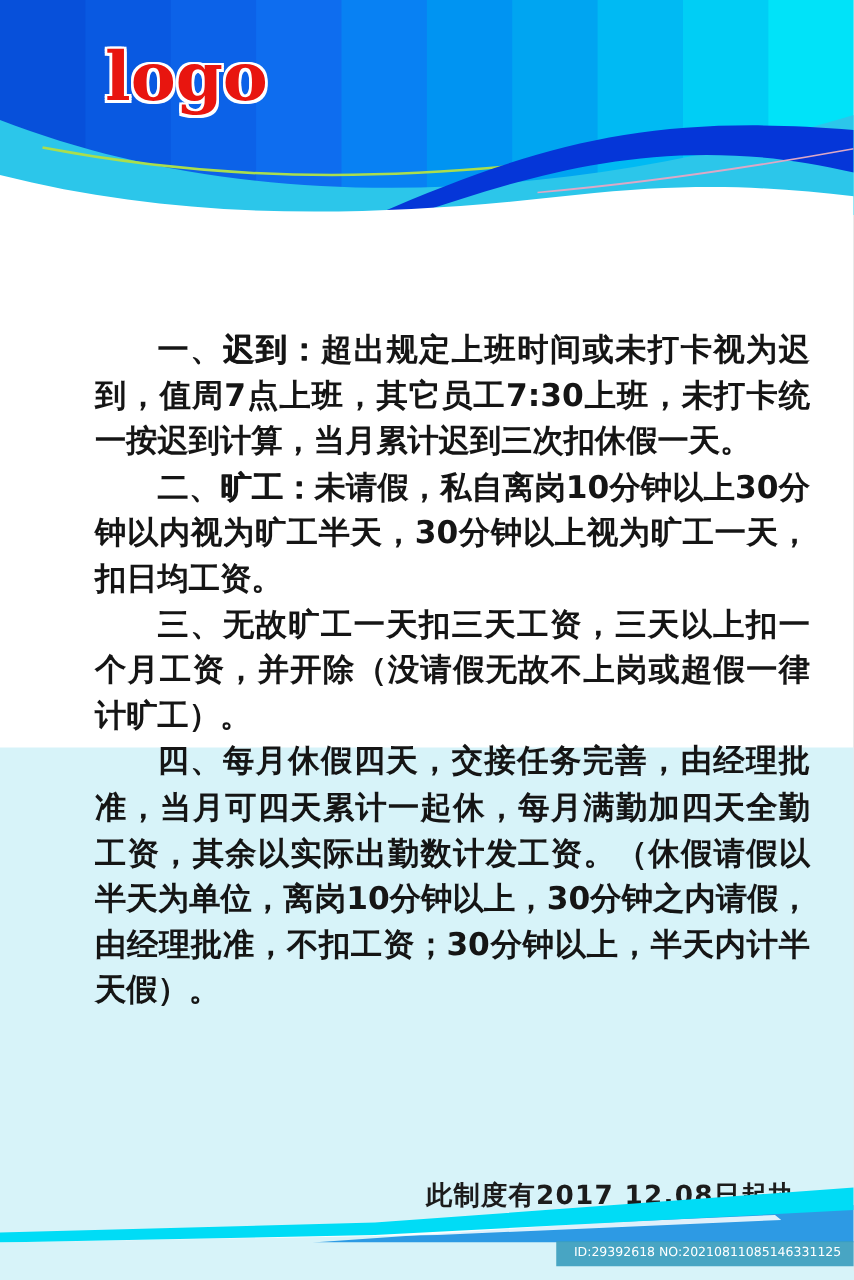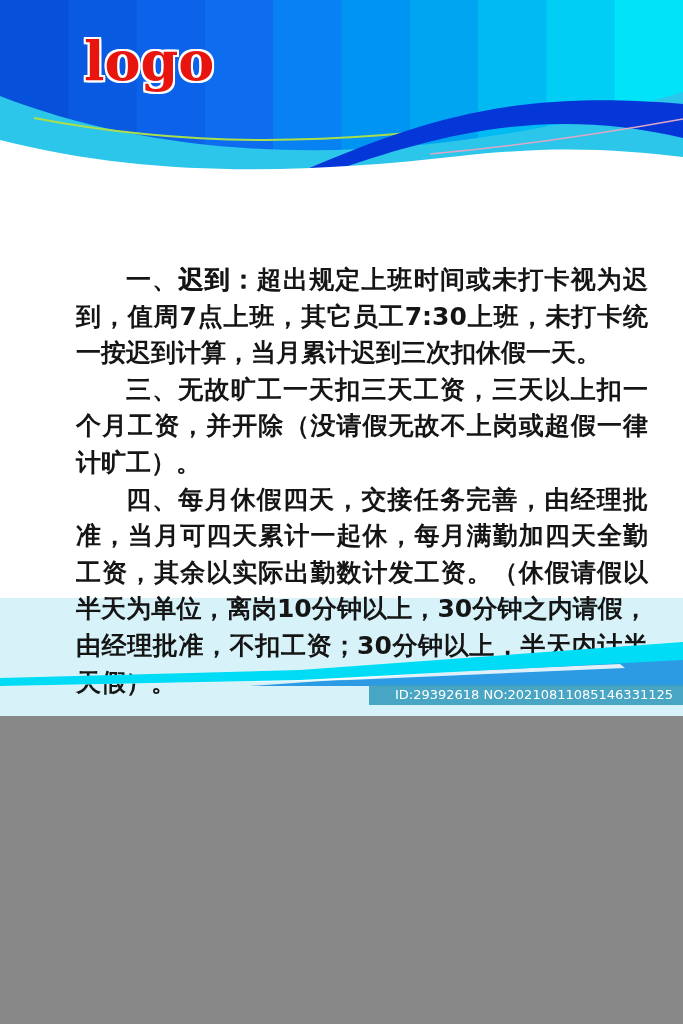--- a/index.html
+++ b/index.html
@@ -5,21 +5,21 @@
   :root{
     --title-red:#ee0505;
     --logo-red:#e8150f;
     --lower-bg:#d7f3f9;
     --footer-blue:#0c52d8;
     --body-text:#151515;
   }
   *{margin:0;padding:0;box-sizing:border-box;}
   body{background:#888;font-family:"DejaVu Sans","Liberation Sans",sans-serif;}
   .page{
-    position:relative;width:683px;height:716px;margin:0 auto;
+    position:relative;width:683px;height:1024px;margin:0 auto;
     background:#ffffff;overflow:hidden;
   }
   
   .bg-lower{
     position:absolute;left:0;top:598px;width:683px;bottom:0;
     background:var(--lower-bg);
   }
   
   .header{position:absolute;left:0;top:0;width:683px;height:172px;}
   .header svg{display:block;}
@@ -64,23 +64,23 @@
   }
   .site-logo{
     position:absolute;left:28px;bottom:2px;
     color:#fff;font-style:italic;font-weight:bold;white-space:nowrap;
     text-shadow:1px 2px 2px rgba(0,10,70,.45);
   }
   .site-name{font-size:23px;letter-spacing:2px;}
   .site-url{font-size:17px;margin-left:9px;letter-spacing:.5px;}
   .id-badge{
     position:absolute;right:0;bottom:11px;height:20px;line-height:20px;
-    padding:0 10px 0 26px;
+    padding:0 10px 0 14px;
     background:rgba(60,158,190,.92);
-    color:#fff;font-size:13px;white-space:nowrap;
+    color:#fff;font-size:10px;white-space:nowrap;
   }
 </style>
 </head>
 <body>
 
 <div class="page">
 
   <div class="bg-lower"></div>
 
   <div class="header">
@@ -106,20 +106,21 @@
       <path d="M0,140 C150,178 300,174 460,156 C560,145 620,150 683,157 L683,172 L0,172 Z" fill="#ffffff"></path>
 
       <path d="M430,154 C520,146 600,134 683,119" fill="none" stroke="#dda8c6" stroke-width="1.4"></path>
     </svg>
     <div class="logo">logo</div>
   </div>
 
 
   <div class="content">
     <p><span>一、</span><span class="term">迟到：</span><span>超出规定上班时间或未打卡视为迟到，值周7点上班，其它员工7:30上班，未打卡统一按迟到计算，当月累计迟到三次扣休假一天。</span></p>
+    <p><span>二、</span><span class="term">旷工：</span><span>未请假，私自离岗10分钟以上30分钟以内视为旷工半天，30分钟以上视为旷工一天，扣日均工资。</span></p>
     <p><span>三、</span><span class="term"></span><span>无故旷工一天扣三天工资，三天以上扣一个月工资，并开除（没请假无故不上岗或超假一律计旷工）。</span></p>
     <p><span>四、</span><span class="term"></span><span>每月休假四天，交接任务完善，由经理批准，当月可四天累计一起休，每月满勤加四天全勤工资，其余以实际出勤数计发工资。（休假请假以半天为单位，离岗10分钟以上，30分钟之内请假，由经理批准，不扣工资；30分钟以上，半天内计半天假）。</span></p>
   </div>
 
   <div class="footnote">此制度有2017 12.08日起执</div>
 
   <svg class="bottom-waves" width="683" height="48" viewBox="0 0 683 48">
     <polygon points="250,48 683,18 683,48" fill="#2d9ae4"></polygon>
     <path d="M0,46 L350,38 L620,26 L625,30 L350,42 L0,48 Z" fill="rgba(255,255,255,0.85)"></path>
     <path d="M0,40 L300,32 L683,4 L683,22 L300,42 L0,48 Z" fill="#00dcf6"></path>

